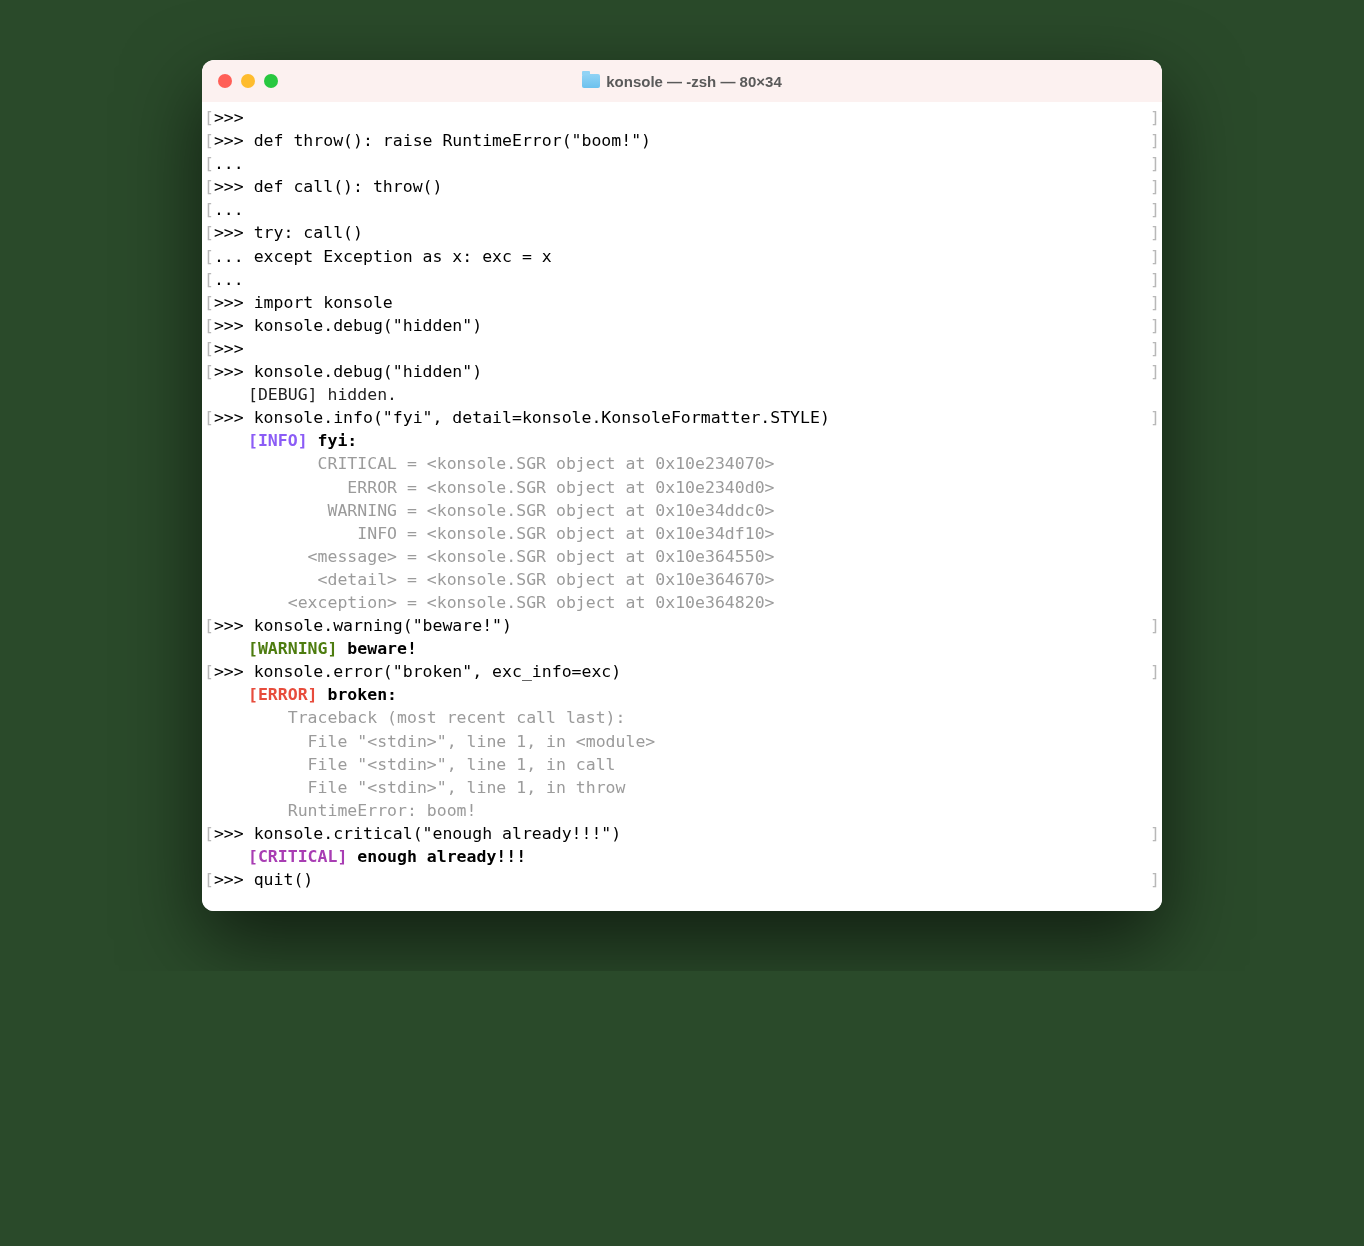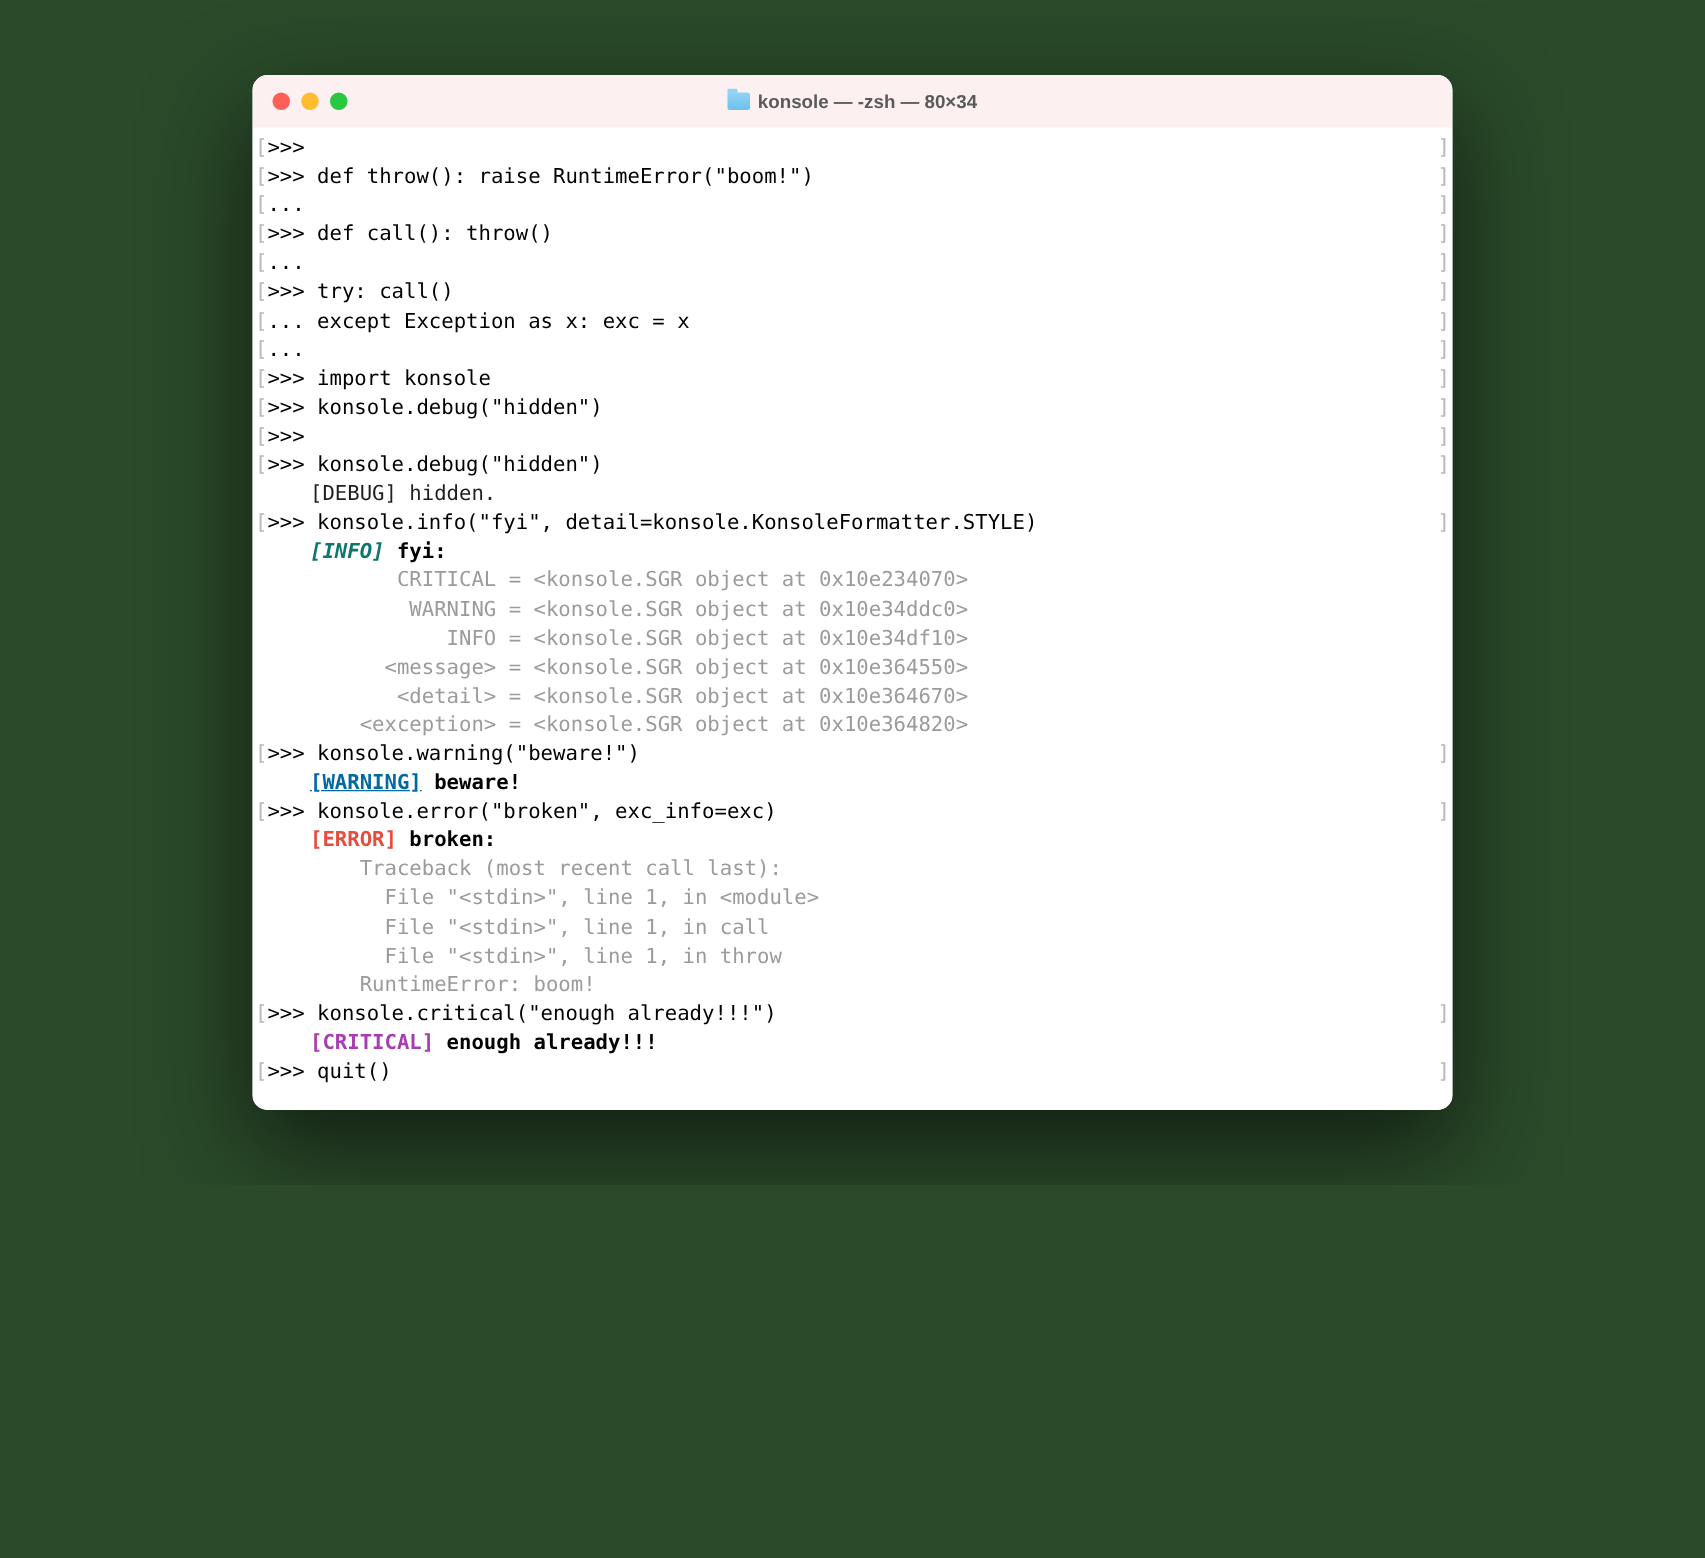--- a/index.html
+++ b/index.html
@@ -86,22 +86,22 @@
     }
     .lb, .rb {
       color: #b8b8b8;
     }
     .lb { flex: 0 0 auto; }
     .content { flex: 0 0 auto; }
     .fill { flex: 1 1 auto; }
     .rb { flex: 0 0 auto; }
     .gray { color: #9b9b9b; }
     .bold { font-weight: 700; text-align: center; }
-    .info { color: #0f766e; font-weight: 700; font-style: italic; }
-    .warning { color: #0369a1; font-weight: 700; text-decoration: underline; }
+    .info { color: #8b5cf6; font-weight: 700; }
+    .warning { color: #4d7c0f; font-weight: 700; }
     .error { color: #e74c3c; font-weight: 700; text-align: center; }
     .critical { color: #a83db3; font-weight: 700; }
     .debug { color: #1f1f1f; }
     .pad { padding-left: 10px; margin-left: 36px; }
   </style>
 </head>
 <body>
 
 <div class="window">
   <div class="titlebar">
@@ -142,20 +142,21 @@
 
     <div class="row"><span class="lb">[</span><span class="content">&gt;&gt;&gt;</span><span class="content"> konsole.debug("hidden")</span><span class="fill"></span><span class="rb">]</span></div>
 
     <div class="row pad"><span class="debug">[DEBUG] hidden.</span></div>
 
     <div class="row"><span class="lb">[</span><span class="content">&gt;&gt;&gt;</span><span class="content"> konsole.info("fyi", detail=konsole.KonsoleFormatter.STYLE)</span><span class="fill"></span><span class="rb">]</span></div>
 
     <div class="row pad"><span class="info">[INFO]</span><span class="bold"> fyi:</span></div>
 
     <div class="row pad"><span class="gray">       CRITICAL = &lt;konsole.SGR object at 0x10e234070&gt;</span></div>
+    <div class="row pad"><span class="gray">          ERROR = &lt;konsole.SGR object at 0x10e2340d0&gt;</span></div>
     <div class="row pad"><span class="gray">        WARNING = &lt;konsole.SGR object at 0x10e34ddc0&gt;</span></div>
     <div class="row pad"><span class="gray">           INFO = &lt;konsole.SGR object at 0x10e34df10&gt;</span></div>
     <div class="row pad"><span class="gray">      &lt;message&gt; = &lt;konsole.SGR object at 0x10e364550&gt;</span></div>
     <div class="row pad"><span class="gray">       &lt;detail&gt; = &lt;konsole.SGR object at 0x10e364670&gt;</span></div>
     <div class="row pad"><span class="gray">    &lt;exception&gt; = &lt;konsole.SGR object at 0x10e364820&gt;</span></div>
 
     <div class="row"><span class="lb">[</span><span class="content">&gt;&gt;&gt;</span><span class="content"> konsole.warning("beware!")</span><span class="fill"></span><span class="rb">]</span></div>
 
     <div class="row pad"><span class="warning">[WARNING]</span><span class="bold"> beware!</span></div>
 

